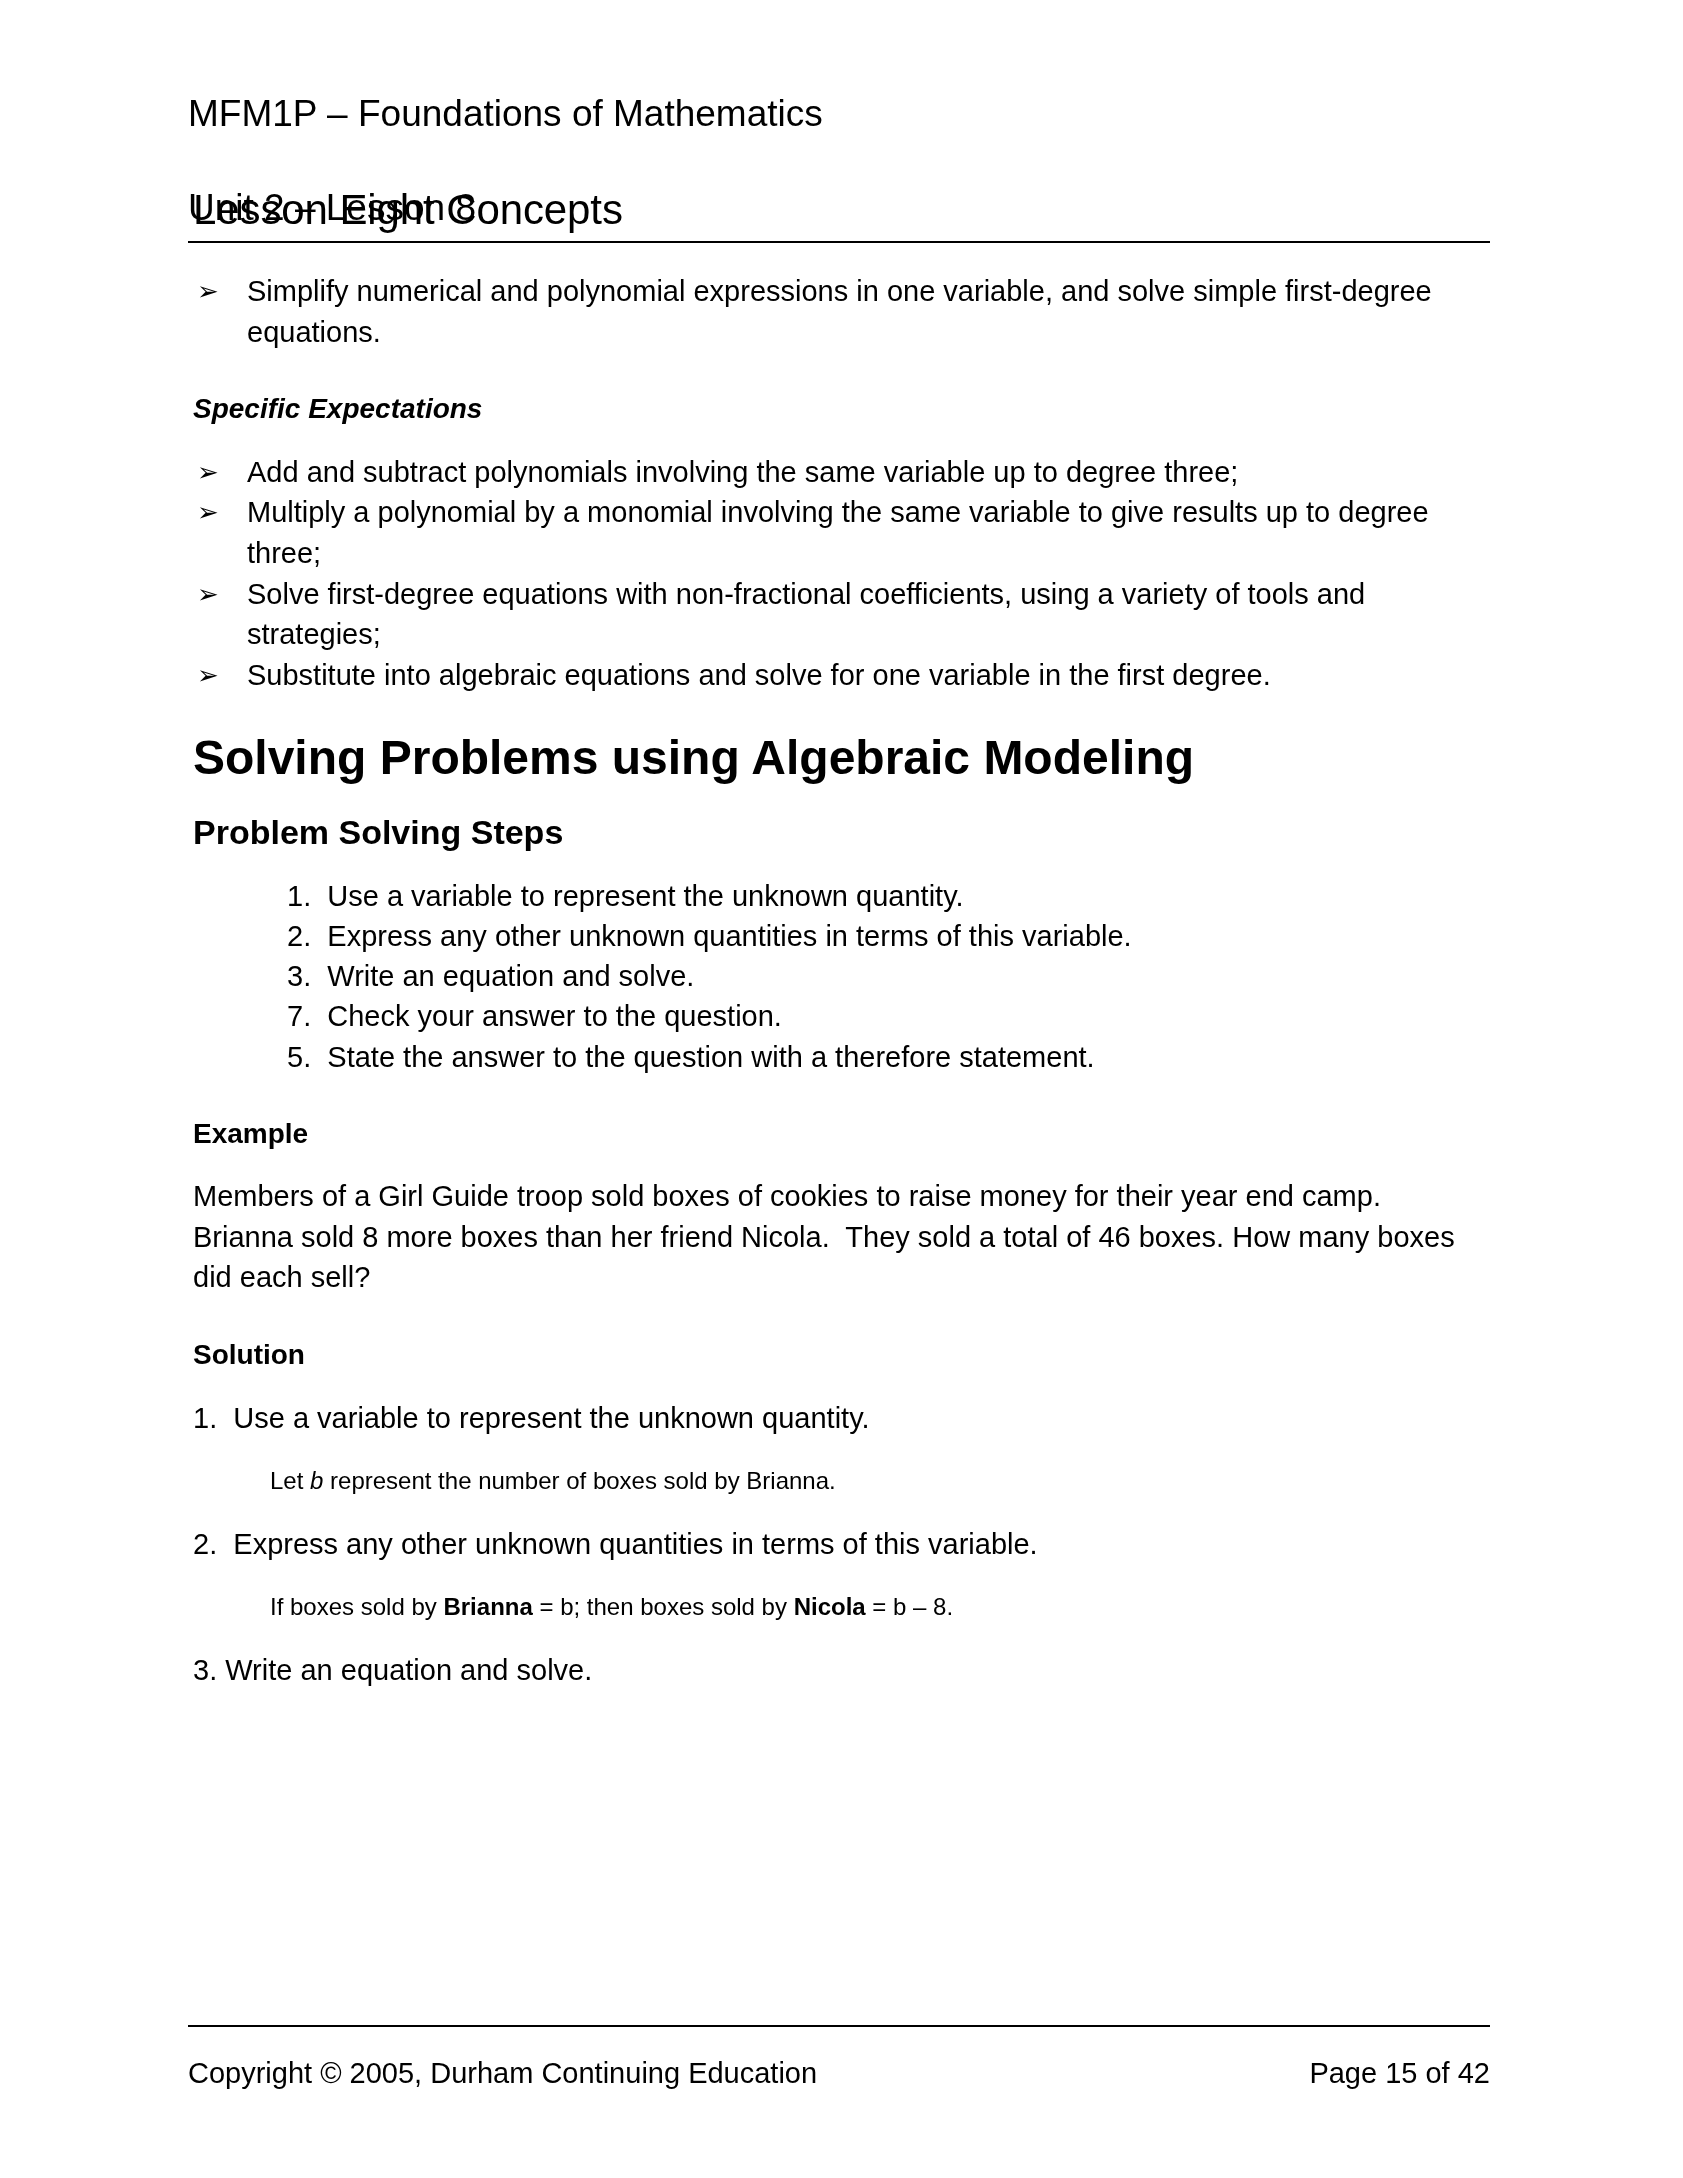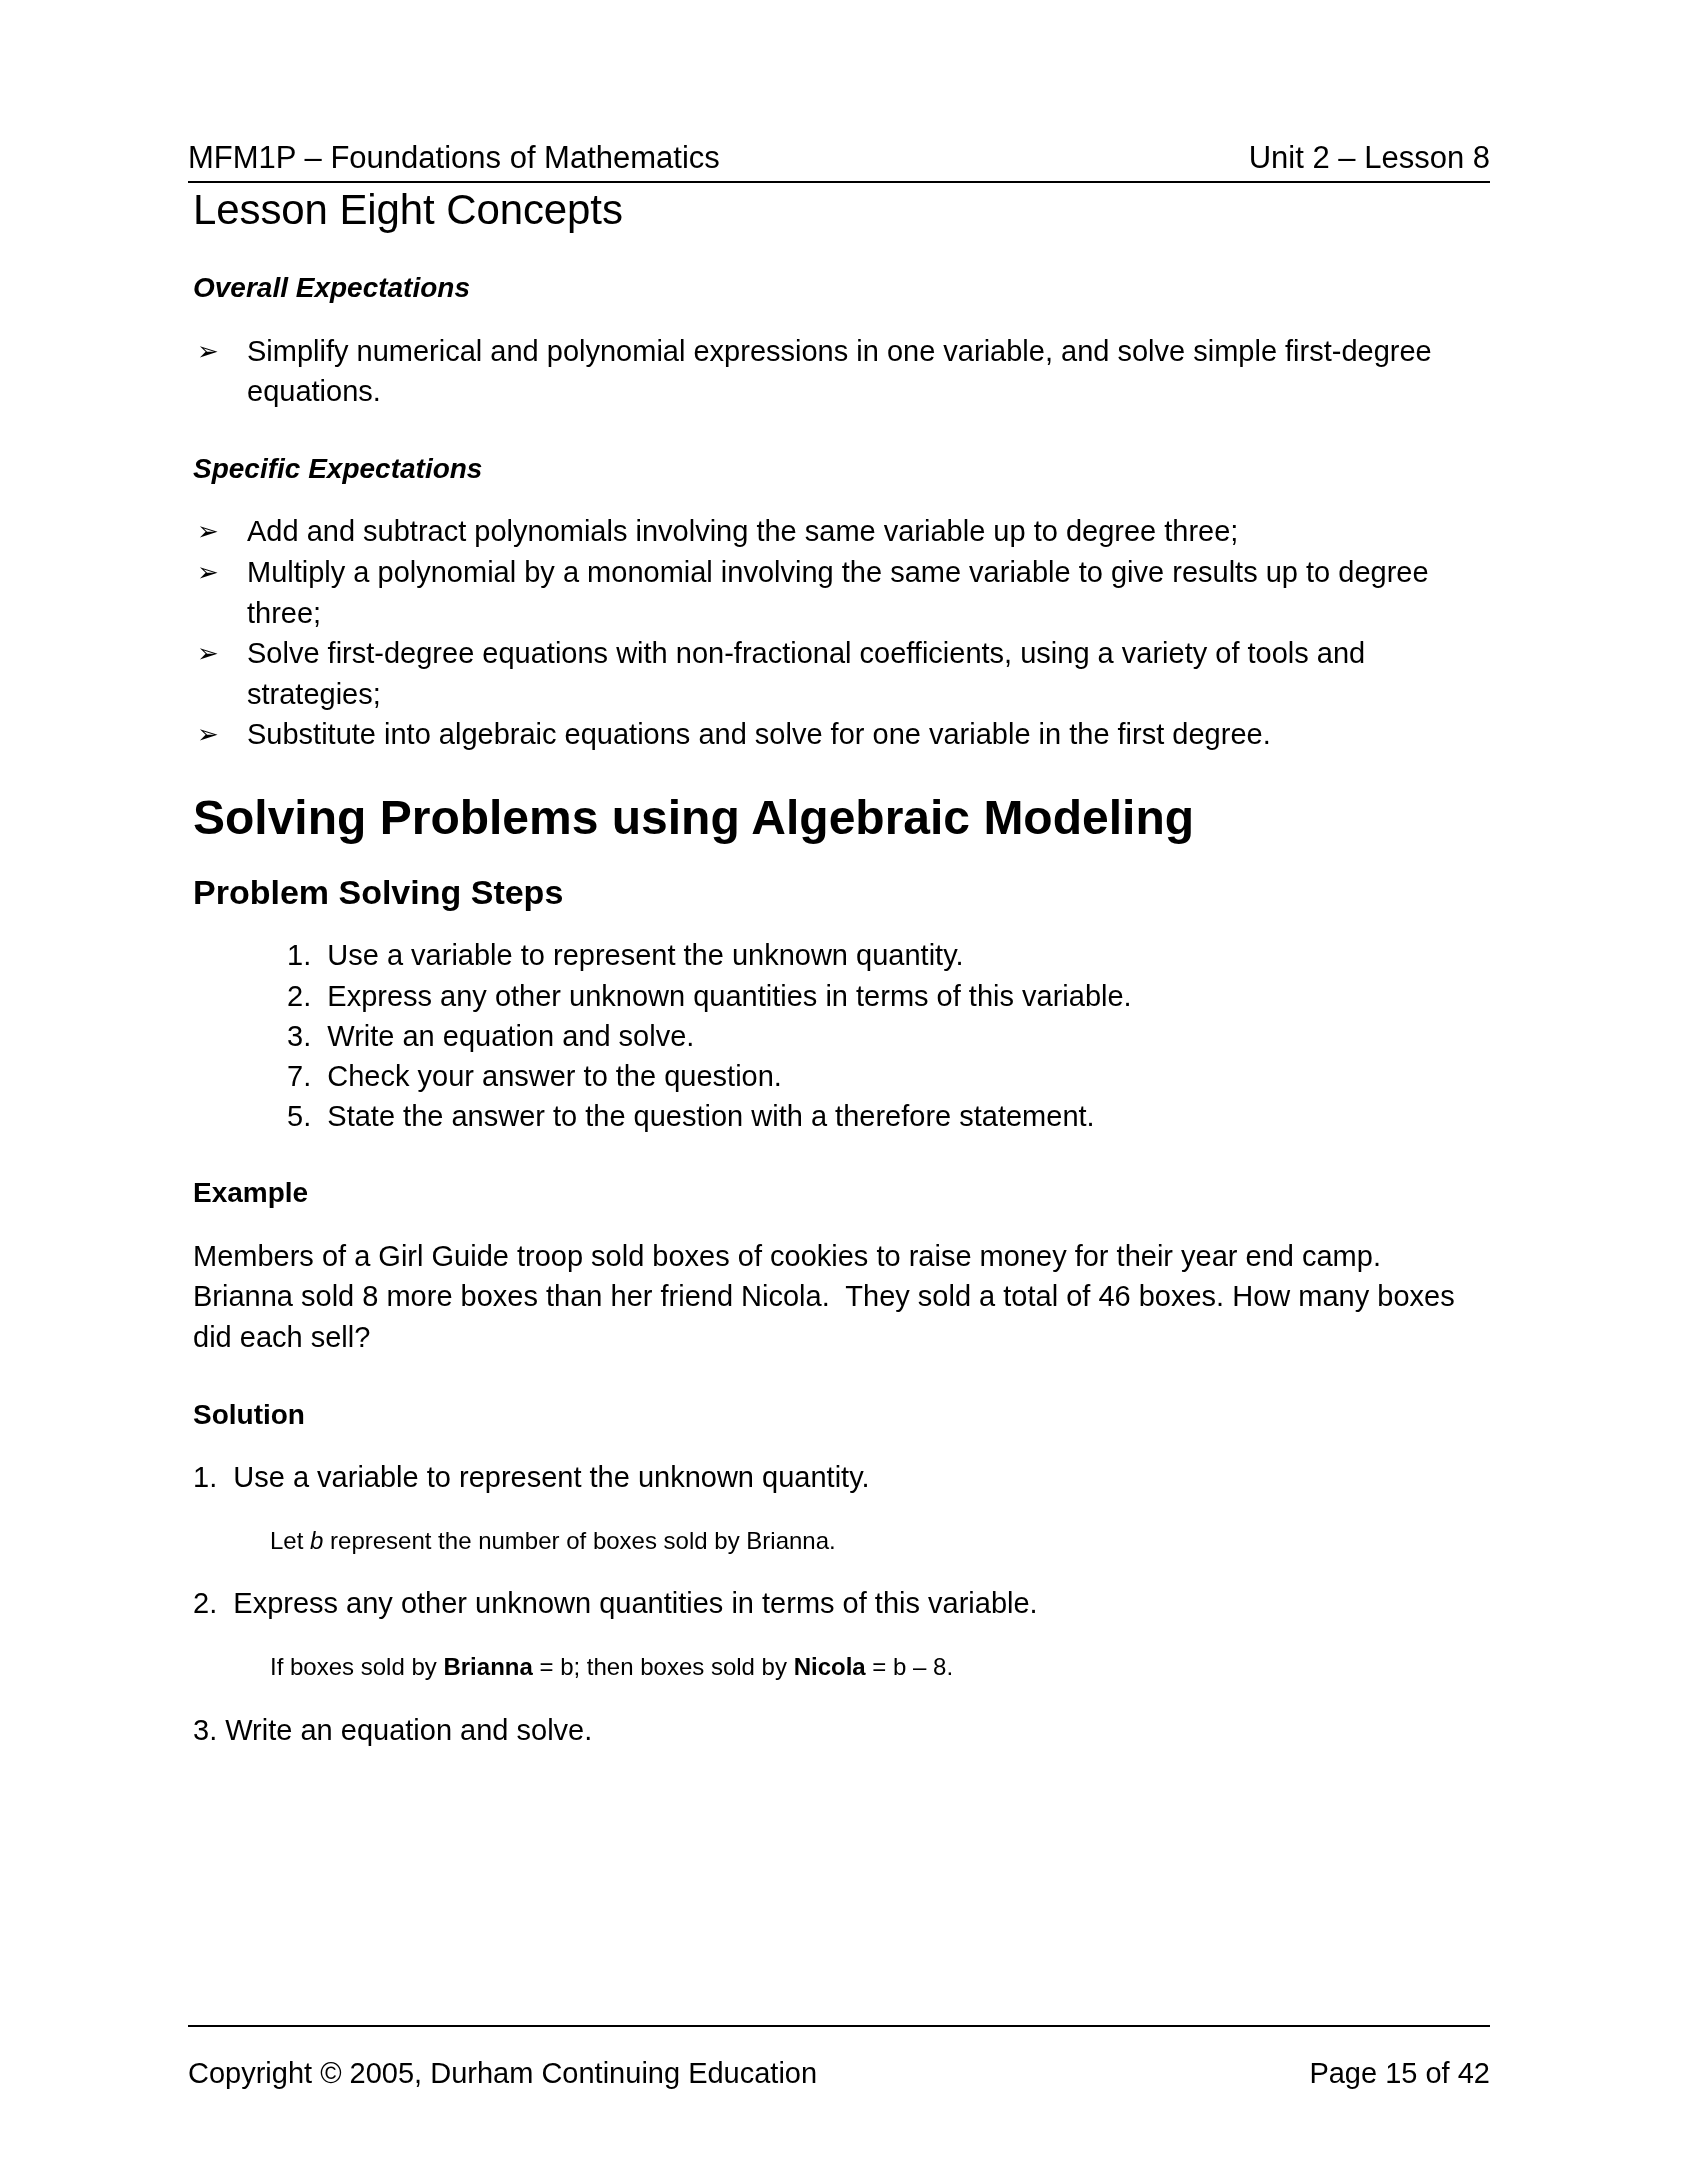--- a/index.html
+++ b/index.html
@@ -26,24 +26,25 @@
 
   
   .doc-header {
     position: absolute;
     left: 188px;
     top: 91px;
     width: 1302px;
     display: flex;
     justify-content: space-between;
     align-items: baseline;
-    font-size: 31px;
+    font-size: 37px;
     line-height: 1.25;
     border-bottom: 2.5px solid #000;
-    padding-bottom: 3px;
+    padding-bottom: 9px;
+    flex-direction: column;
   }
   .doc-header .left  { white-space: pre; }
   .doc-header .right { white-space: pre; margin-top: 48px; }
 
   
   .doc-footer {
     position: absolute;
     left: 188px;
     top: 2025px;
     width: 1302px;
@@ -163,21 +164,20 @@
 
   <div class="doc-header">
     <span class="left">MFM1P – Foundations of Mathematics</span>
     <span class="right">Unit 2 – Lesson 8</span>
   </div>
 
   <div class="content">
 
     <h1 class="title">Lesson Eight Concepts</h1>
 
-    <div class="label-bi">Overall Expectations</div>
 
     <ul class="arrow-list">
       <li>
         <span class="bullet-glyph">➢</span>
         <span>Simplify numerical and polynomial expressions in one variable, and solve simple first-degree equations.</span>
       </li>
     </ul>
 
     <div class="spacer-sm"></div>
 

